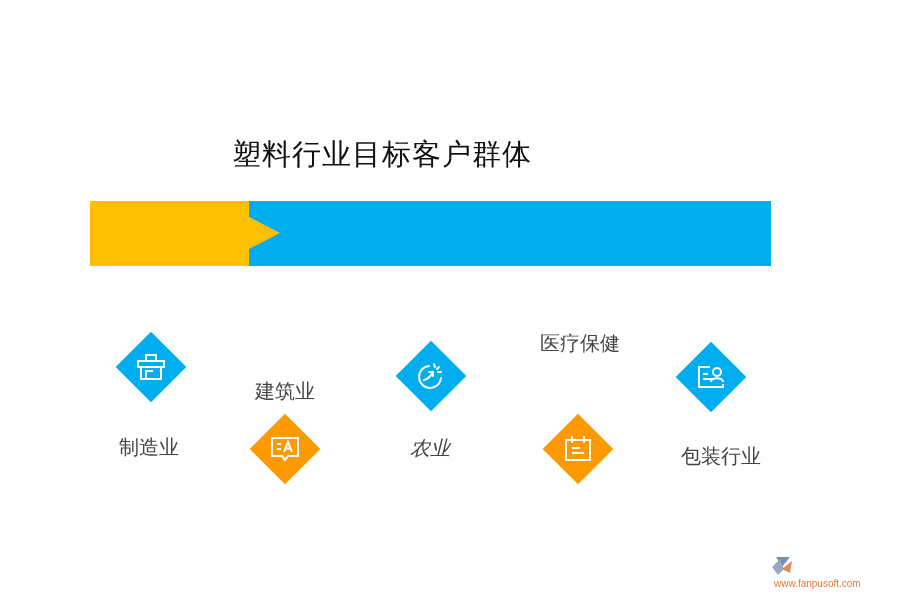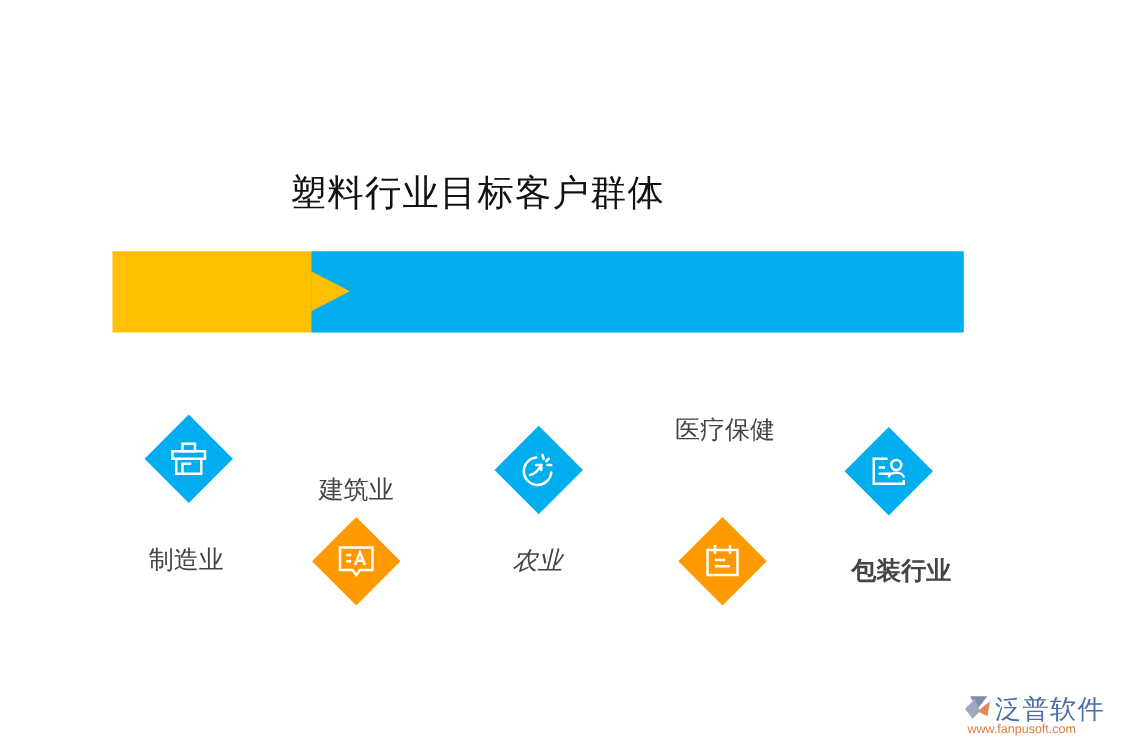--- a/index.html
+++ b/index.html
@@ -88,23 +88,22 @@
   <div class="shape" style="background:#00AEEF;"></div>
   <svg viewBox="0 0 36 36">
     <g fill="none" stroke="#fff" stroke-width="2">
       <path d="M17 8 H6 V28 H30 V25"></path>
       <path d="M10 15 H15 M10 20 H20"></path>
       <circle cx="24" cy="13" r="4"></circle>
       <path d="M18 23 C18 18 30 18 30 23"></path>
     </g>
   </svg>
 </div>
-<div class="label" style="left:681px; top:443px;font-weight:bold;">包装行业</div>
+<div class="label" style="left:681px; top:443px;">包装行业</div>
 
 <div class="logo">
   <svg class="mark" width="24" height="22" viewBox="0 0 24 22">
     <path d="M6 2 H20 L12 12 Z" fill="#7d8fa8"></path>
     <path d="M2 12 L10 4 L14 14 L8 20 Z" fill="#9aa9bd"></path>
     <path d="M12 14 L22 6 L20 18 Z" fill="#e08a5a"></path>
   </svg>
-  <span class="brand">泛普软件</span>
   <span class="url">www.fanpusoft.com</span>
 </div>
 
 </body></html>

